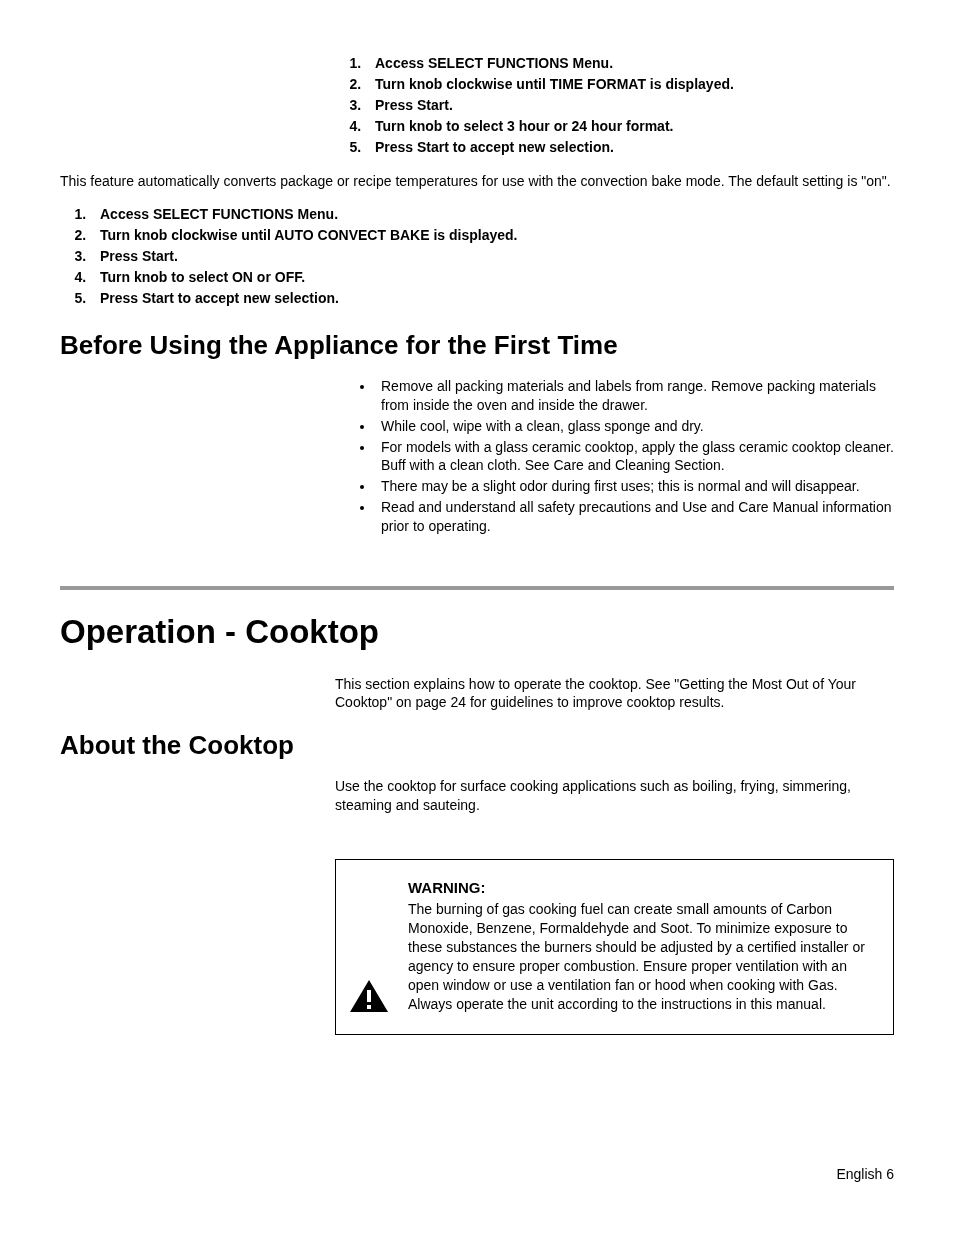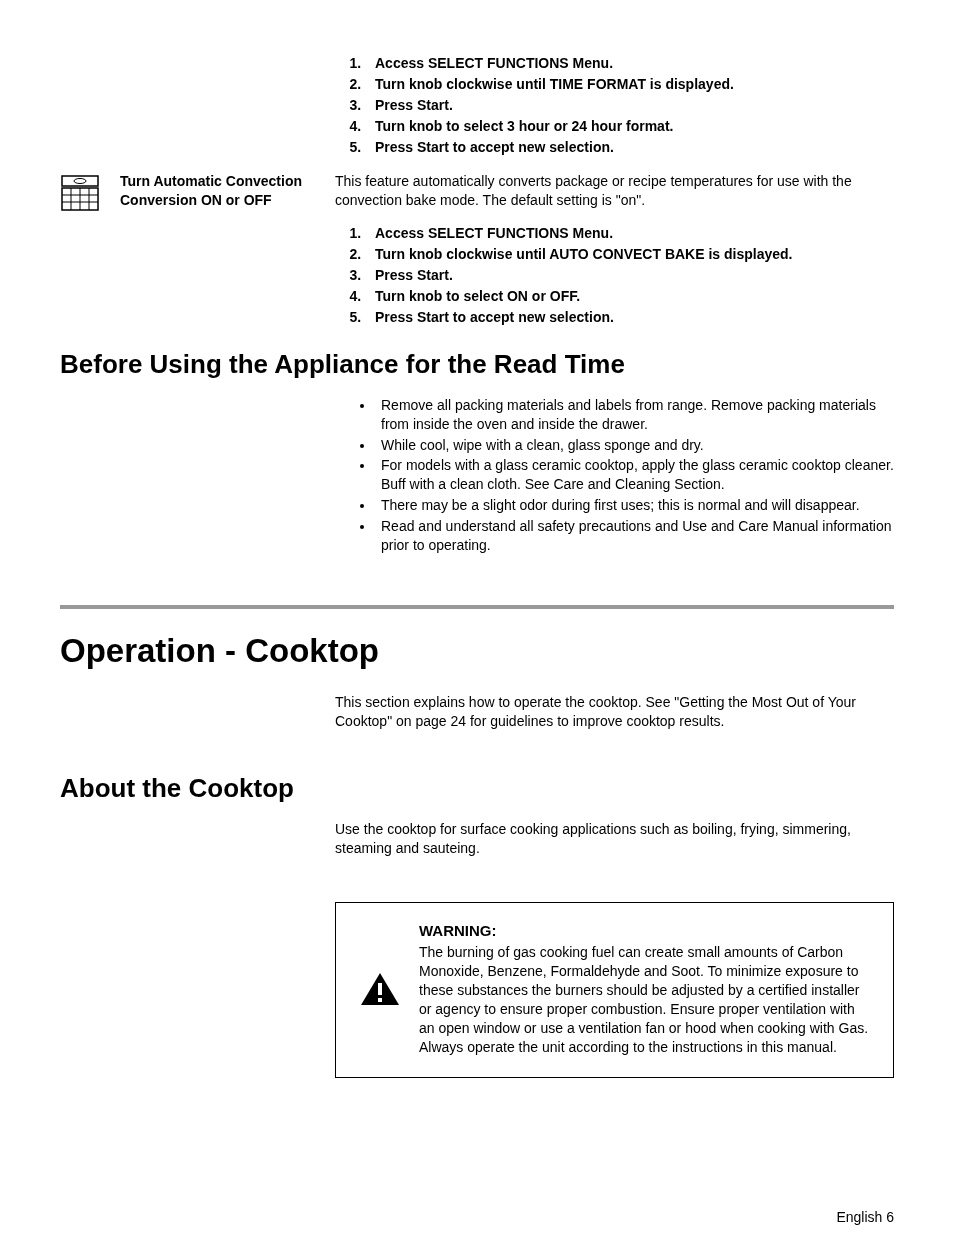--- a/index.html
+++ b/index.html
@@ -68,23 +68,23 @@
     border-top: 4px solid #999;
     margin: 50px 0 20px 0;
   }
   h1.chapter-heading {
     font-size: 33px;
     font-weight: bold;
     margin: 0 0 20px 0;
   }
   .warning-box {
     border: 1px solid #000;
-    padding: 18px 24px 20px 23px;
+    padding: 18px 24px 20px 12px;
     display: flex;
-    align-items: center;
+    align-items: flex-end;
     margin-top: 44px;
   }
   .warning-icon-cell {
     width: 60px;
     flex-shrink: 0;
   }
   .warning-text {
     flex: 1;
   }
   .warning-text b {
@@ -104,64 +104,49 @@
 
 <ol class="standalone-list">
   <li>Access SELECT FUNCTIONS Menu.</li>
   <li>Turn knob clockwise until TIME FORMAT is displayed.</li>
   <li>Press Start.</li>
   <li>Turn knob to select 3 hour or 24 hour format.</li>
   <li>Press Start to accept new selection.</li>
 </ol>
 
 <div class="two-col">
-  <div class="left-col">
-    <div class="icon-cell">
-      <svg width="40" height="40" viewBox="0 0 40 40">
-        <rect x="2" y="2" width="36" height="10" fill="none" stroke="#000" stroke-width="1.5"></rect>
-        <ellipse cx="20" cy="7" rx="6" ry="2.5" fill="none" stroke="#000" stroke-width="1"></ellipse>
-        <rect x="2" y="14" width="36" height="22" fill="none" stroke="#000" stroke-width="1.5"></rect>
-        <line x1="2" y1="21" x2="38" y2="21" stroke="#000" stroke-width="1"></line>
-        <line x1="2" y1="28" x2="38" y2="28" stroke="#000" stroke-width="1"></line>
-        <line x1="11" y1="14" x2="11" y2="36" stroke="#000" stroke-width="1"></line>
-        <line x1="20" y1="14" x2="20" y2="36" stroke="#000" stroke-width="1"></line>
-        <line x1="29" y1="14" x2="29" y2="36" stroke="#000" stroke-width="1"></line>
-      </svg>
-    </div>
-    <div class="label-cell">Turn Automatic Convection Conversion ON or OFF</div>
-  </div>
   <div class="right-col">
     <div>This feature automatically converts package or recipe temperatures for use with the convection bake mode. The default setting is "on".</div>
     <ol style="margin-top:14px;">
       <li>Access SELECT FUNCTIONS Menu.</li>
       <li>Turn knob clockwise until AUTO CONVECT BAKE is displayed.</li>
       <li>Press Start.</li>
       <li>Turn knob to select ON or OFF.</li>
       <li>Press Start to accept new selection.</li>
     </ol>
   </div>
 </div>
 
-<h2 class="section-heading">Before Using the Appliance for the Read Time</h2>
+<h2 class="section-heading">Before Using the Appliance for the First Time</h2>
 <div class="content-block">
   <ul>
     <li>Remove all packing materials and labels from range. Remove packing materials from inside the oven and inside the drawer.</li>
     <li>While cool, wipe with a clean, glass sponge and dry.</li>
     <li>For models with a glass ceramic cooktop, apply the glass ceramic cooktop cleaner. Buff with a clean cloth. See Care and Cleaning Section.</li>
     <li>There may be a slight odor during first uses; this is normal and will disappear.</li>
     <li>Read and understand all safety precautions and Use and Care Manual information prior to operating.</li>
   </ul>
 </div>
 
 <hr class="thick">
 
 <h1 class="chapter-heading">Operation - Cooktop</h1>
 <div class="content-block">This section explains how to operate the cooktop. See "Getting the Most Out of Your Cooktop" on page 24 for guidelines to improve cooktop results.</div>
 
-<h2 class="section-heading" style="margin-top:40px;">About the Cooktop</h2>
+<h2 class="section-heading" style="margin-top:16px;">About the Cooktop</h2>
 <div class="content-block">Use the cooktop for surface cooking applications such as boiling, frying, simmering, steaming and sauteing.</div>
 
 <div class="content-block">
   <div class="warning-box">
     <div class="warning-icon-cell">
       <svg width="42" height="36" viewBox="0 0 42 36">
         <polygon points="21,2 40,34 2,34" fill="#000"></polygon>
         <rect x="19" y="12" width="4" height="12" fill="#fff"></rect>
         <rect x="19" y="27" width="4" height="4" fill="#fff"></rect>
       </svg>

